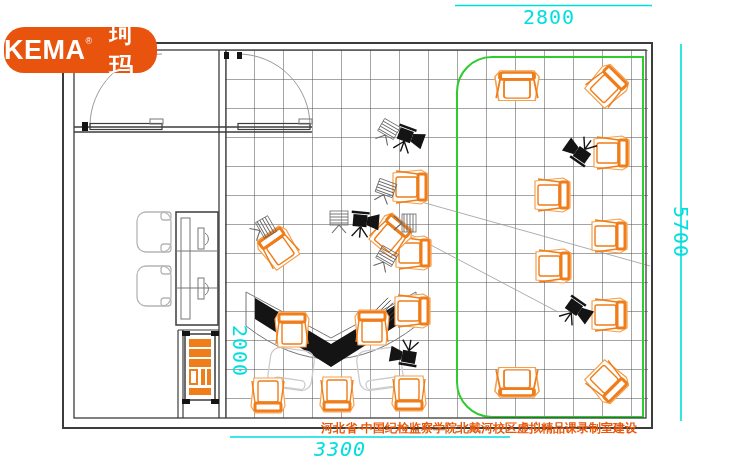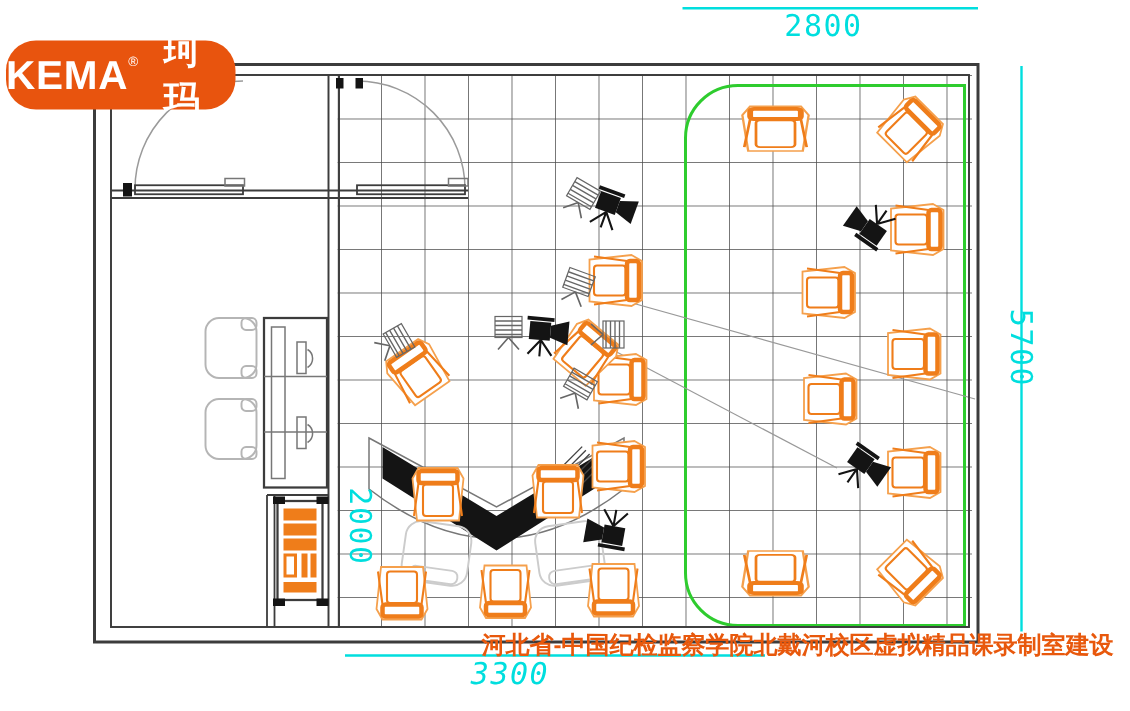--- a/index.html
+++ b/index.html
@@ -43,21 +43,21 @@
   #dim-inner{left:210px;top:341px;width:60px;}
 
   #logo{position:absolute;left:4px;top:27px;width:153px;height:46px;
         background:var(--logo-bg,#e8540e);border-radius:20px;
         display:flex;align-items:center;justify-content:center;color:#fff;}
   #logo .brand{font-size:27px;font-weight:800;letter-spacing:0.5px;}
   #logo .reg{font-size:9px;vertical-align:top;position:relative;top:-9px;}
   #logo .cn{font-size:24px;font-weight:700;margin-left:17px;}
 
   #project-title{position:absolute;left:321px;top:420px;white-space:nowrap;
-        color:var(--title,#e8580c);font-size:16px;font-weight:bold;}
+        color:var(--title,#e8580c);font-size:12px;font-weight:bold;}
 </style>
 </head>
 <body>
 
 <div id="stage">
 
   <svg id="plan-svg" width="753" height="474" viewBox="0 0 753 474">
     <defs>
       <pattern id="grid" x="225" y="50" width="29" height="29" patternUnits="userSpaceOnUse">
         <path class="grid-line" d="M29,0 L0,0 L0,29"></path>

